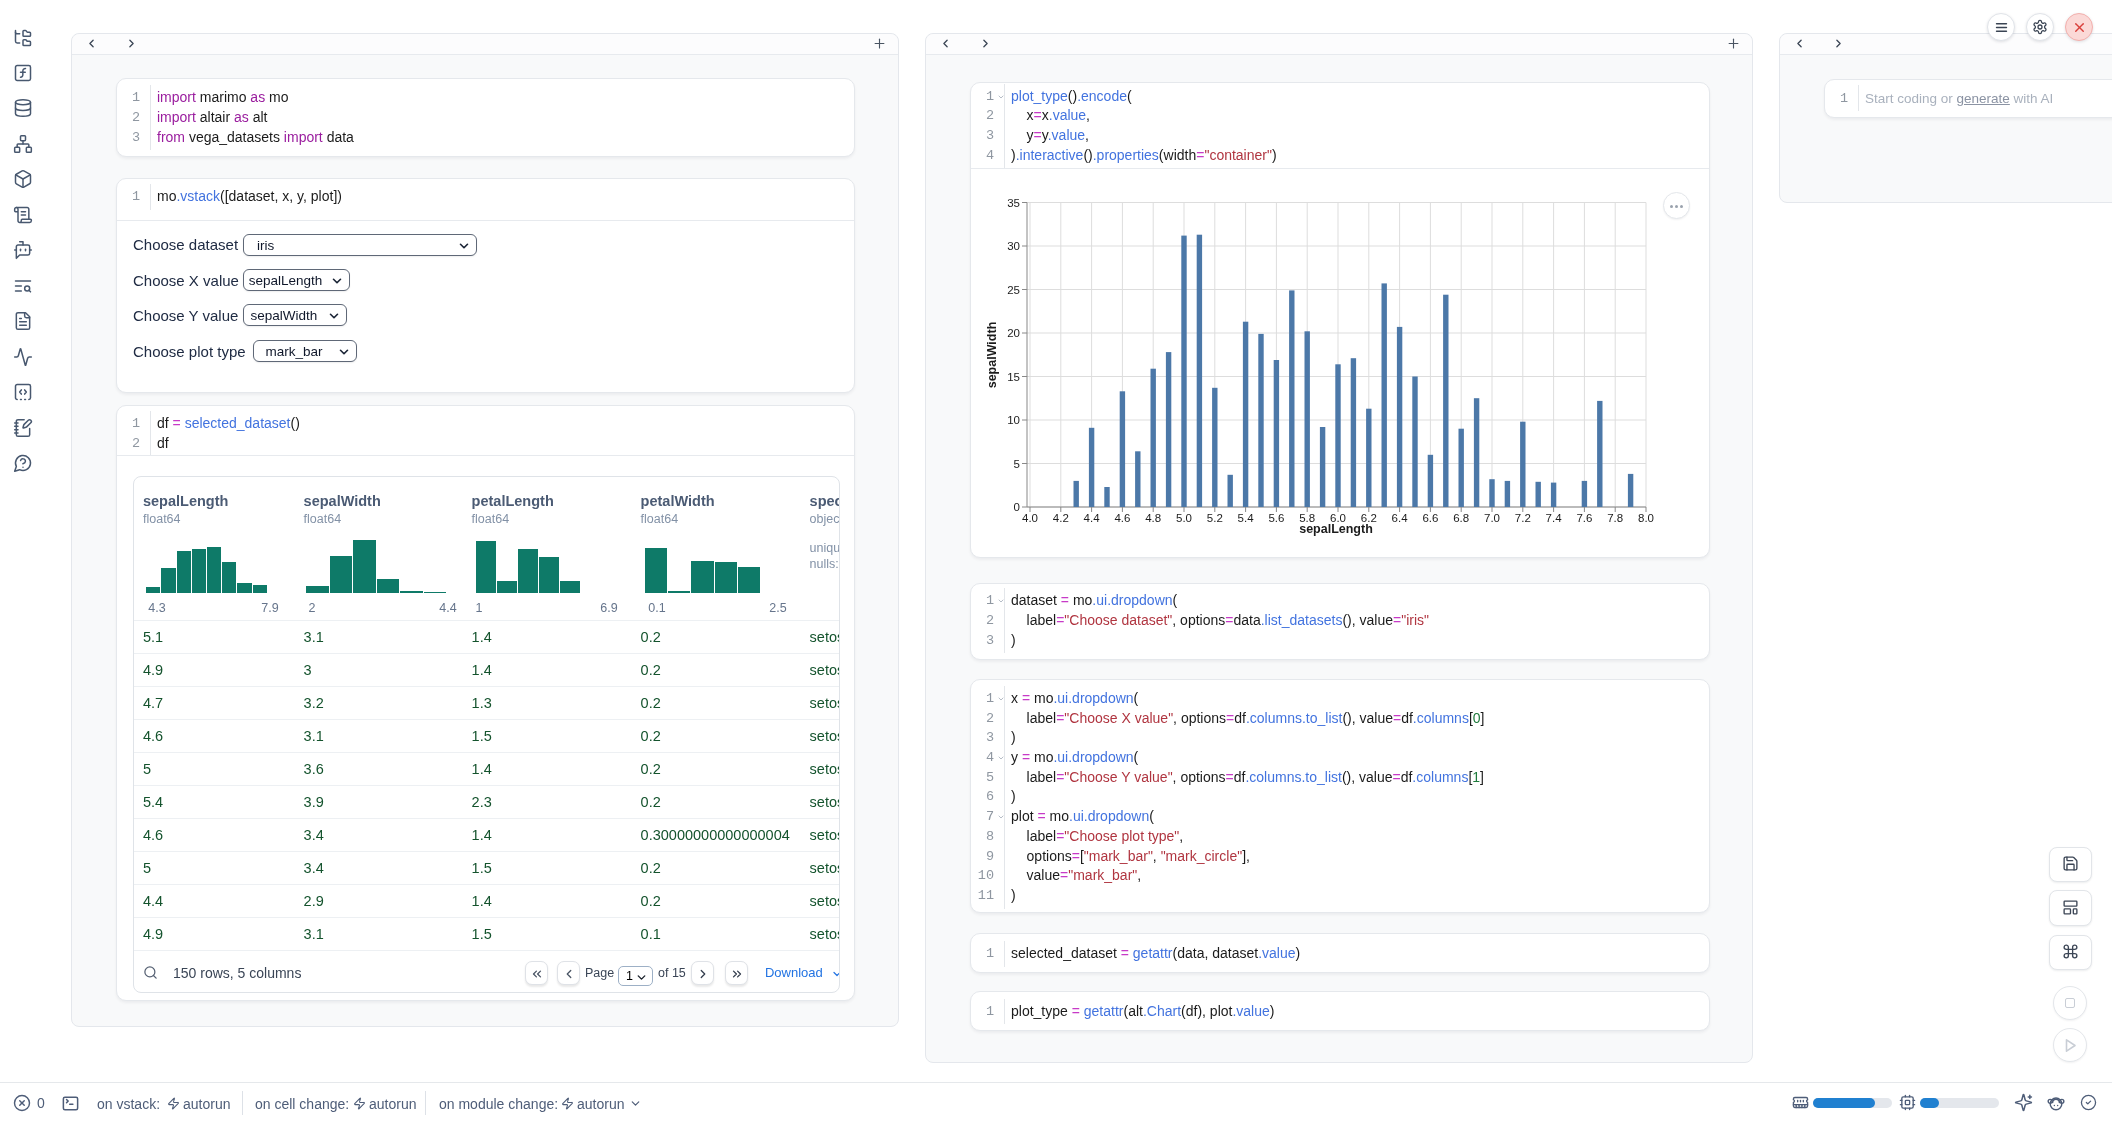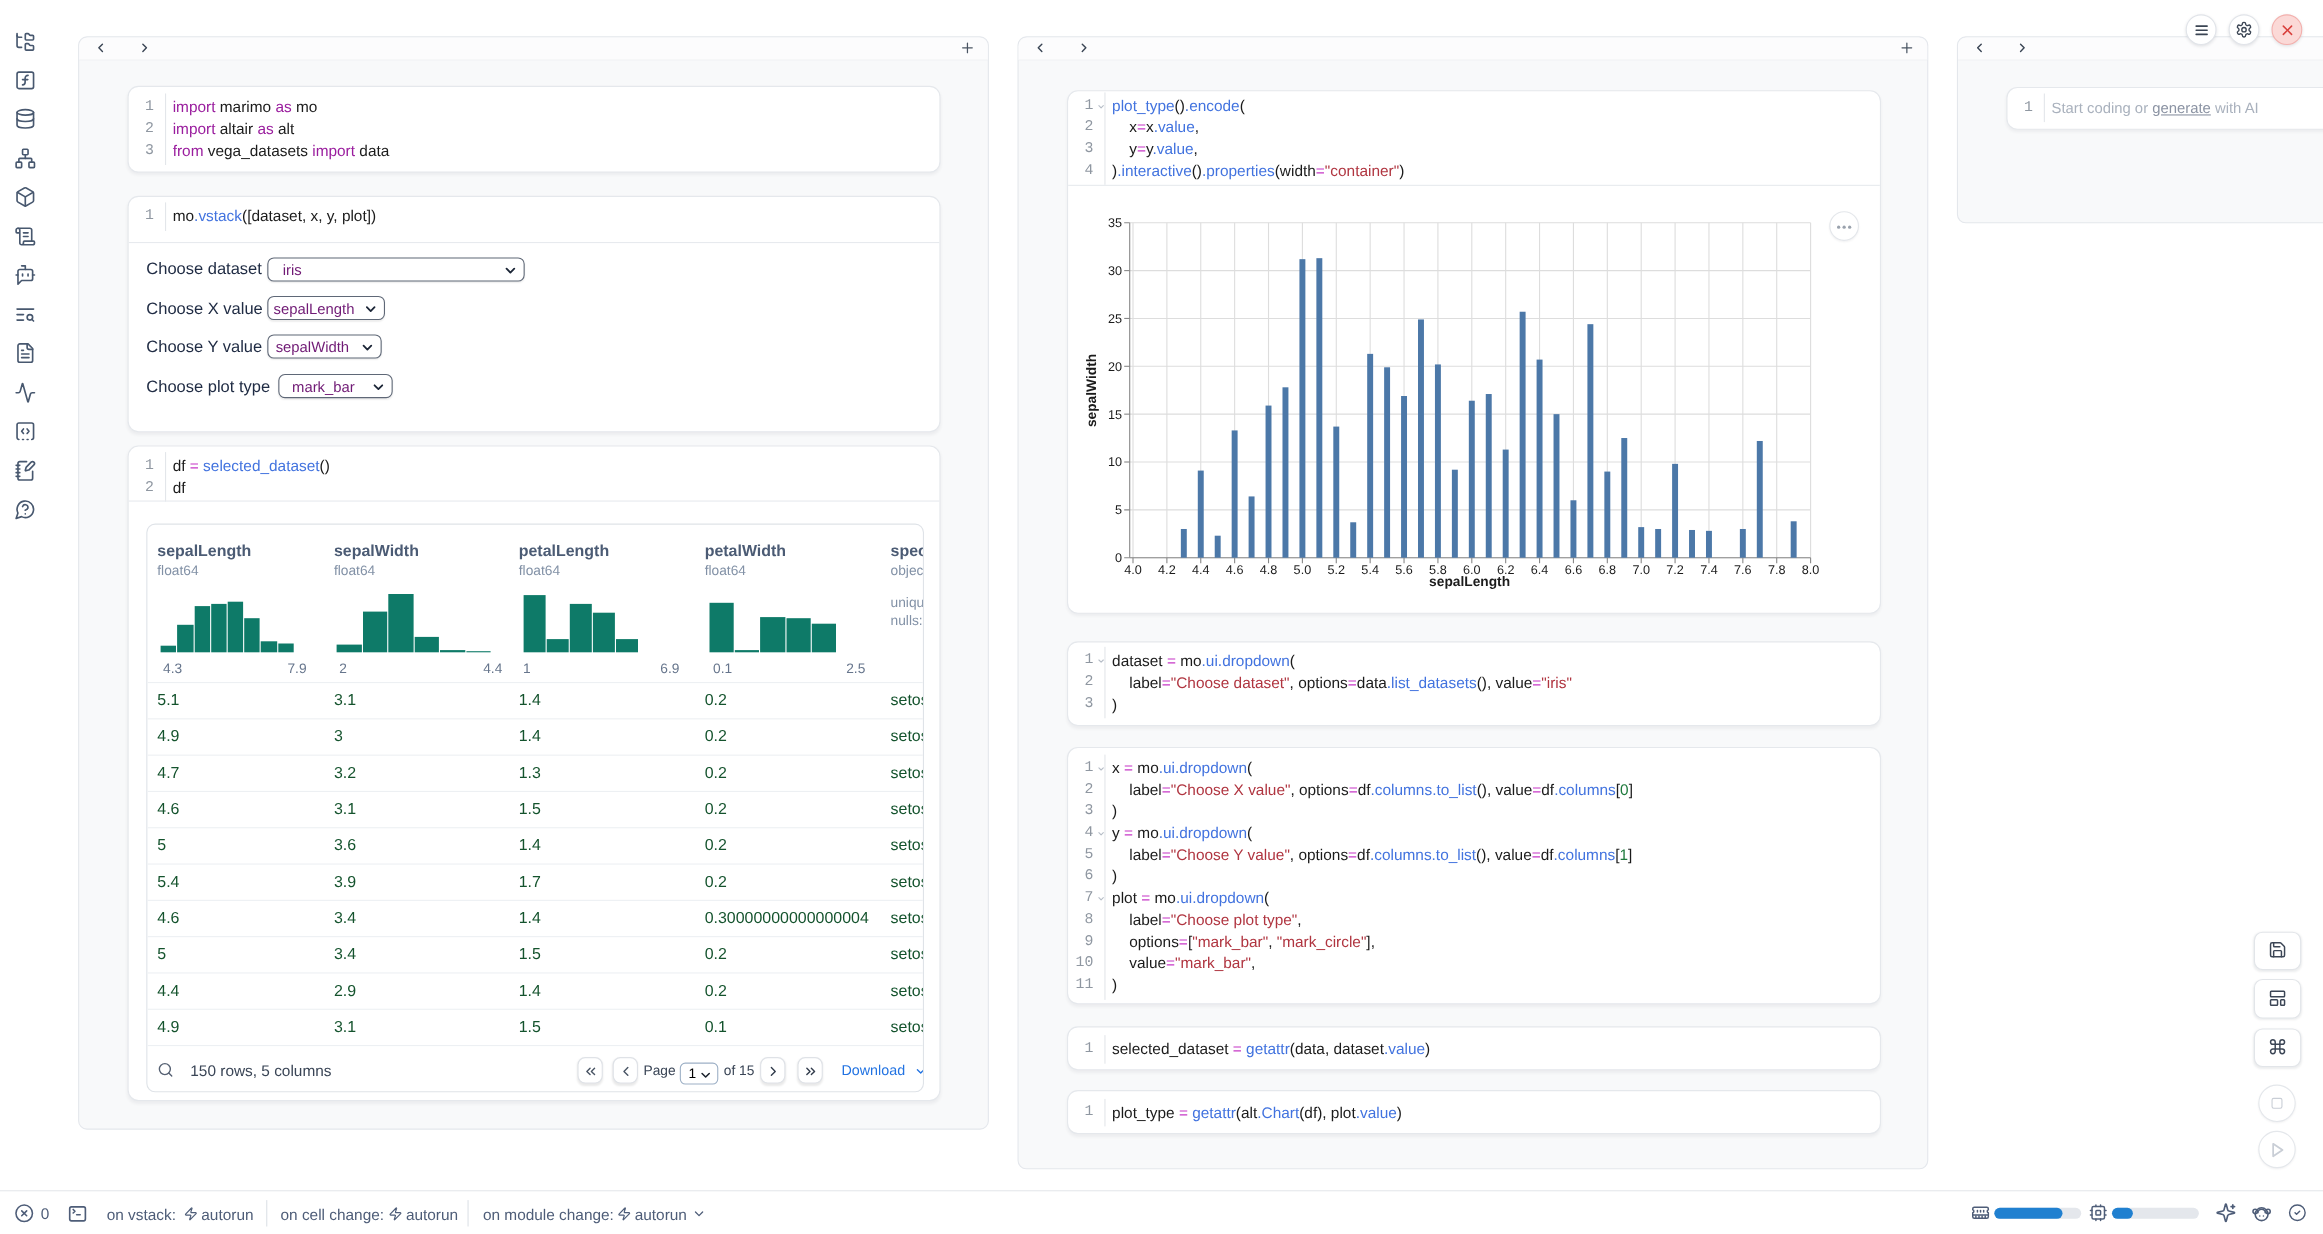--- a/index.html
+++ b/index.html
@@ -11,21 +11,21 @@
   box-shadow:0 2px 3px rgba(16,24,40,.05)}
 .code{position:absolute;font-family:Liberation Sans, sans-serif;font-size:14px;
   line-height:19.7px;color:#1b1b1b;white-space:pre}
 .lns{position:absolute;font-family:"Liberation Mono",monospace;font-size:13.5px;
   line-height:19.7px;color:#8f97a1;text-align:right;white-space:pre}
 .gdiv{position:absolute;width:1px;background:#e3e6ea}
 .k{color:#9a1d9e}.o{color:#c73ac7}.f{color:#4273df}.s{color:#b03540}.n{color:#1e7a3c}
 .outsep{position:absolute;left:0;right:0;height:1px;background:#e7eaee}
 .lbl{position:absolute;font-size:15px;color:#202c44;white-space:nowrap}
 .sel{position:absolute;height:22px;background:#fff;border:1.2px solid #5f6877;border-radius:6px;
-  font-size:13.5px;color:#701a75;line-height:20px;white-space:nowrap;
+  font-size:13.5px;color:#0f172a;line-height:20px;white-space:nowrap;
   box-shadow:0 1px 1.5px rgba(0,0,0,.07)}
 .sel svg{position:absolute;right:5px;top:4px}
 .tblwrap{position:absolute;background:#fff;border:1px solid #dfe3e8;border-radius:8px;overflow:hidden}
 .th{position:absolute;font-weight:bold;font-size:14.5px;color:#4b5b74;white-space:nowrap}
 .tdt{position:absolute;font-size:12.5px;color:#8291a6;white-space:nowrap}
 .hist{position:absolute}
 .hist div{position:absolute;background:#0e7a68}
 .hlab{position:absolute;font-size:12.5px;color:#66758c;white-space:nowrap}
 .trow{position:absolute;left:0;right:0;height:33px;border-bottom:1px solid #edf0f3}
 .td{position:absolute;font-size:14.5px;color:#14532d;top:8px;white-space:nowrap}
@@ -288,21 +288,21 @@
     <div class="trow" style="top:276px">
       <div class="td" style="left:9.4px">5</div>
       <div class="td" style="left:170px">3.6</div>
       <div class="td" style="left:338px">1.4</div>
       <div class="td" style="left:507px">0.2</div>
       <div class="td" style="left:676px">setosa</div>
     </div>
     <div class="trow" style="top:309px">
       <div class="td" style="left:9.4px">5.4</div>
       <div class="td" style="left:170px">3.9</div>
-      <div class="td" style="left:338px">1.7</div>
+      <div class="td" style="left:338px">2.3</div>
       <div class="td" style="left:507px">0.2</div>
       <div class="td" style="left:676px">setosa</div>
     </div>
     <div class="trow" style="top:342px">
       <div class="td" style="left:9.4px">4.6</div>
       <div class="td" style="left:170px">3.4</div>
       <div class="td" style="left:338px">1.4</div>
       <div class="td" style="left:507px">0.30000000000000004</div>
       <div class="td" style="left:676px">setosa</div>
     </div>

